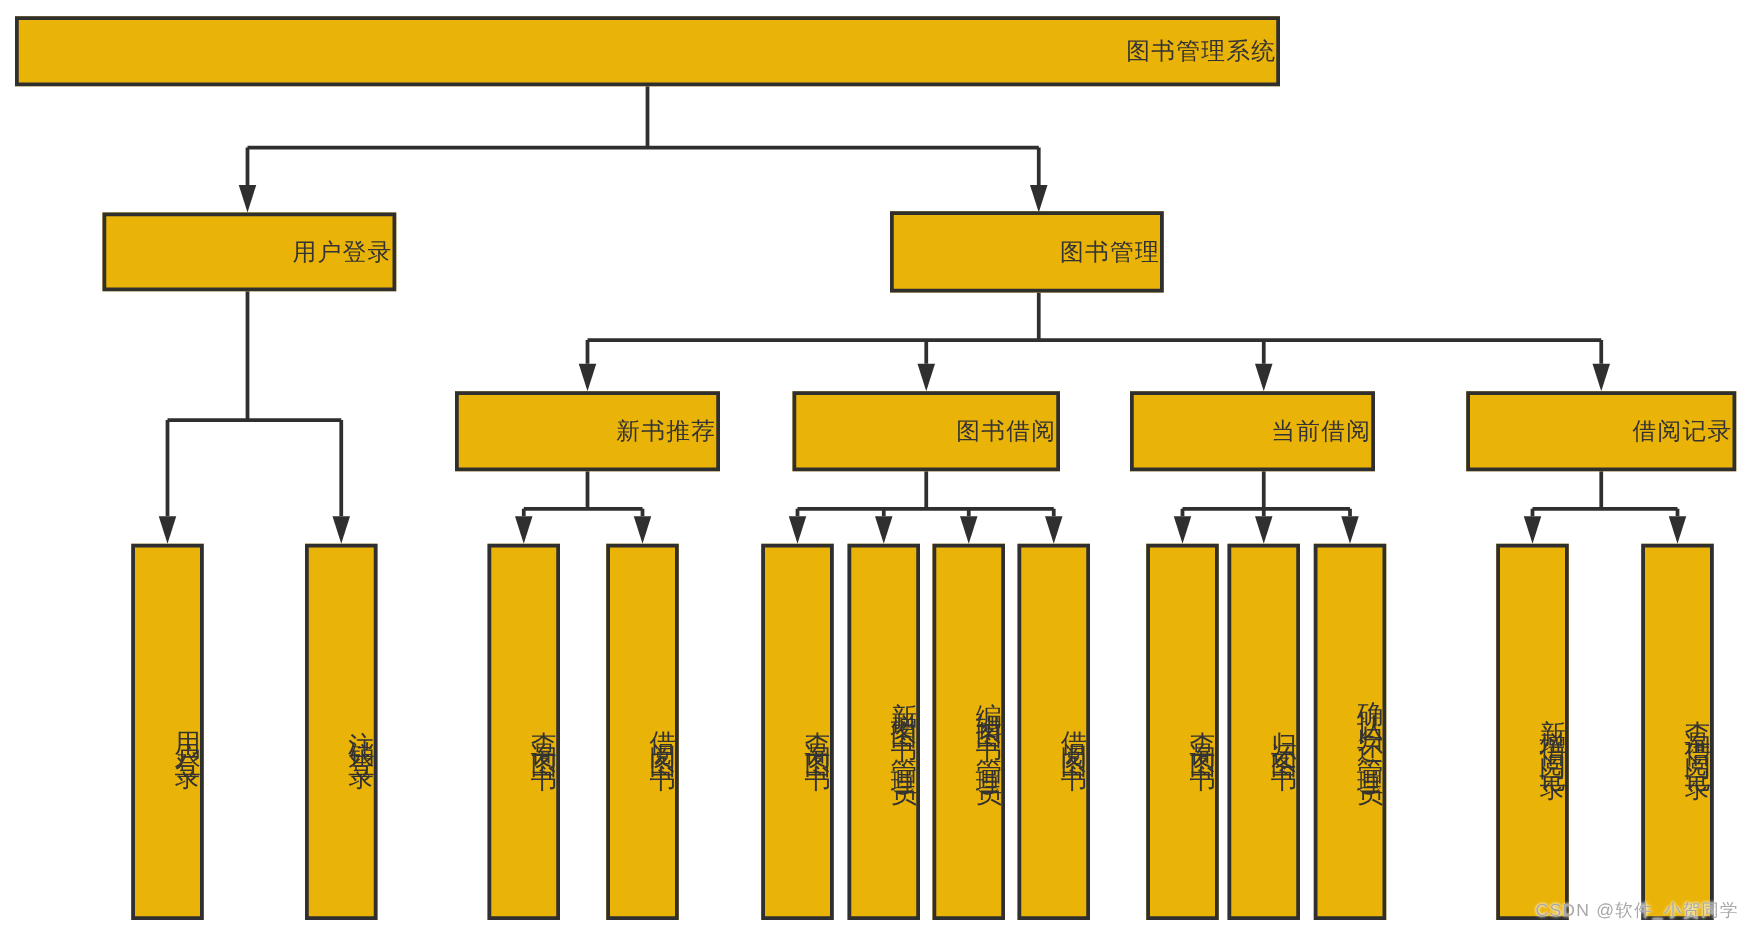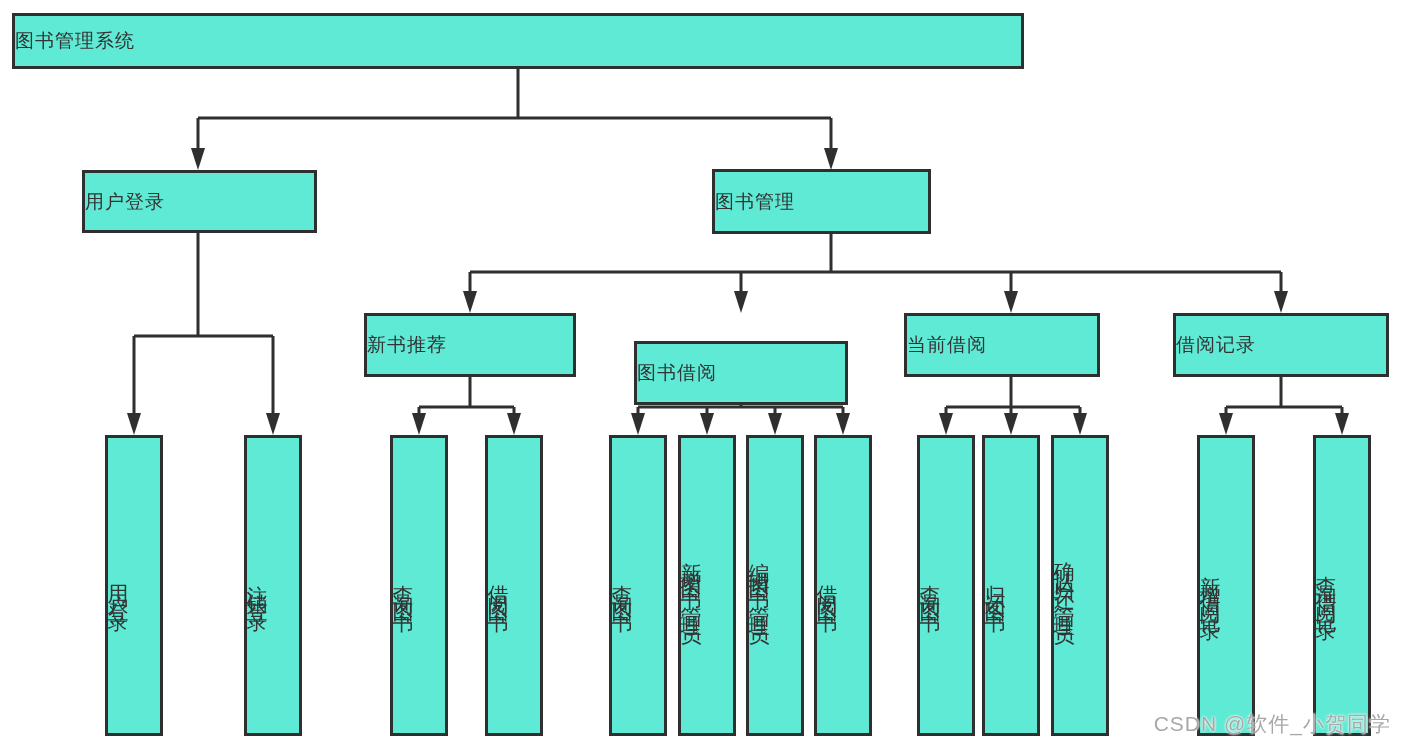--- a/index.html
+++ b/index.html
@@ -9,50 +9,50 @@
     --background:#ffffff;
   }
   html,body{margin:0;padding:0;background:var(--background);}
   body{font-family:"Liberation Sans","DejaVu Sans",sans-serif;color:var(--text);}
   .canvas{position:relative;width:1405px;height:747px;background:var(--background);overflow:hidden;}
   .connectors{position:absolute;left:0;top:0;width:1405px;height:747px;}
   .connectors path{stroke:var(--line);stroke-width:3;fill:none;}
   .connectors polygon{fill:var(--line);stroke:none;}
   .node{
     position:absolute;
-    background:#5eead4;
+    background:#eab308;
     border:3px solid var(--line);
     box-sizing:border-box;
     display:flex;
     align-items:center;
-    justify-content:flex-start;
+    justify-content:flex-end;
     text-align:center;
   }
   .node .hlabel{font-size:19px;letter-spacing:1px;color:var(--text);white-space:nowrap;}
   .node .vlabel{
     writing-mode:vertical-rl;
     font-size:21px;
     letter-spacing:9px;
     color:var(--text);
     line-height:1;
   }
   .root-box{left:12px;top:13px;width:1012px;height:56px;}
   .lv1-a{left:82px;top:170px;width:235px;height:63px;}
   .lv1-b{left:712px;top:169px;width:219px;height:65px;}
   .lv2{top:313px;height:64px;}
   .lv2-a{left:364px;width:212px;}
-  .lv2-b{left:634px;width:214px;margin-top:28px;}
+  .lv2-b{left:634px;width:214px;}
   .lv2-c{left:904px;width:196px;}
   .lv2-d{left:1173px;width:216px;}
   .leaf{top:435px;width:58px;height:301px;}
   .watermark{
     position:absolute;
     right:14px;
     bottom:9px;
-    font-size:21px;
+    font-size:14px;
     color:var(--watermark-color);
     text-shadow:0 0 3px #ffffff,0 0 2px #ffffff;
     letter-spacing:1px;
     z-index:5;
     white-space:nowrap;
   }
 </style>
 </head>
 <body>
 

